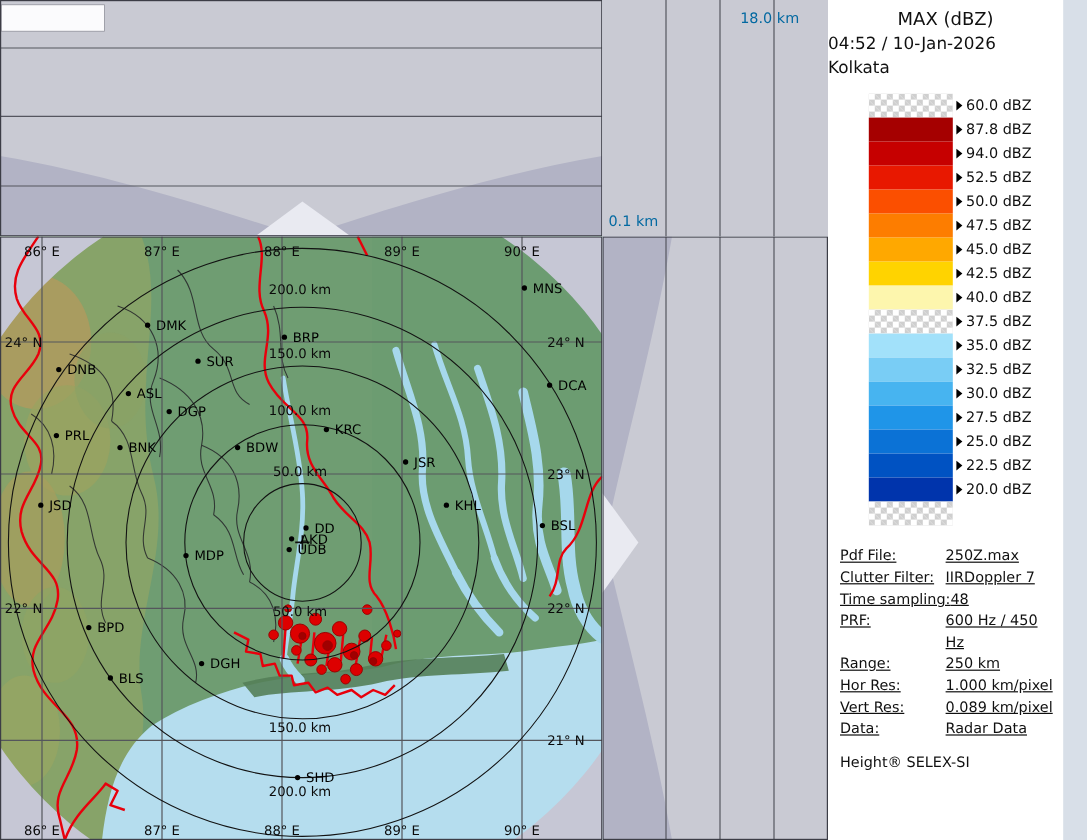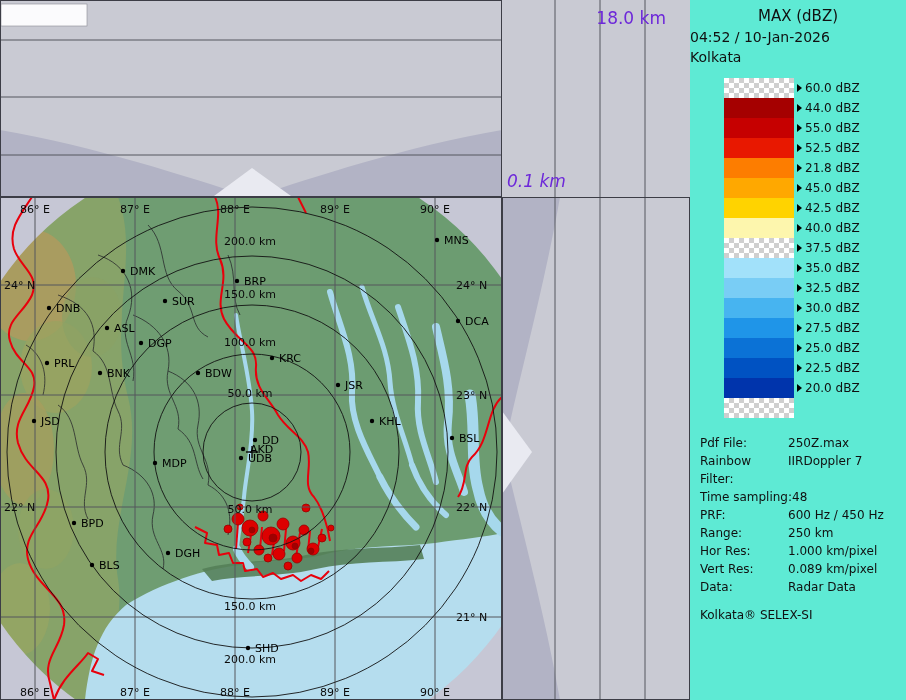--- a/index.html
+++ b/index.html
@@ -2,34 +2,34 @@
 <html><head>
 <meta charset="utf-8">
 <style>
   html,body{margin:0;padding:0;}
   body{width:906px;height:700px;position:relative;font-family:"DejaVu Sans",sans-serif;background:#d8dfe8;overflow:hidden;color:#101010;}
   .panel{position:absolute;}
   #top-panel{left:0;top:0;width:502px;height:197px;}
   #corner-panel{left:502px;top:0;width:188px;height:197px;background:#c9cad3;}
   #map-panel{left:0;top:197px;width:462px;height:503px;border-radius:28px;}
   #right-panel{left:502px;top:197px;width:188px;height:503px;}
-  #legend-panel{left:690px;top:0;width:216px;height:700px;background:#5eead4;}
-  .axis-label{position:absolute;font-size:17px;color:#6d28d9;white-space:nowrap;}
+  #legend-panel{left:690px;top:0;width:196px;height:700px;background:#ffffff;}
+  .axis-label{position:absolute;font-size:12px;color:#0369a1;white-space:nowrap;}
   #height-max-label{right:24px;top:8px;}
-  #height-min-label{left:5px;bottom:6px;font-style:italic;}
+  #height-min-label{left:5px;bottom:6px;}
   .legend-title{text-align:center;font-size:15px;margin-top:7px;}
   .legend-sub{text-align:left;font-size:14px;margin-top:4px;}
   #color-scale{margin:13px 0 0 22px;}
   .scale-row{display:flex;align-items:center;height:20px;padding-left:12px;}
   .swatch{width:70px;height:20px;flex:none;}
   .checker{background-color:#ffffff;background-image:linear-gradient(45deg,#cfcfcf 25%,transparent 25%,transparent 75%,#cfcfcf 75%),linear-gradient(45deg,#cfcfcf 25%,transparent 25%,transparent 75%,#cfcfcf 75%);background-size:10px 10px;background-position:0 0,5px 5px;}
   .tick{width:0;height:0;border-top:4px solid transparent;border-bottom:4px solid transparent;border-left:5px solid #000;margin-left:3px;flex:none;}
   .scale-label{font-size:12px;margin-left:3px;white-space:nowrap;}
   #info-list{margin:16px 0 0 10px;}
-  .info-row{display:flex;font-size:12px;line-height:1.5;padding-right:4px;}
+  .info-row{display:flex;font-size:12px;line-height:1.5;padding-right:4px;text-decoration:underline;}
   .info-label{width:88px;flex:none;}
   .info-row.tight .info-label{width:auto;}
   .info-value{flex:1;}
   #brand-footer{margin:12px 0 0 10px;font-size:12px;}
   svg{display:block;}
   text{font-family:"DejaVu Sans",sans-serif;}
   .maplbl{font-size:11px;fill:#0a0a0a;}
   .citylbl{font-size:11px;fill:#000000;}
   .ringlbl{font-size:11px;fill:#0a0a0a;}
 </style>
@@ -270,36 +270,41 @@
   <div class="legend-sub">Kolkata</div>
   <div id="color-scale">
       <div class="scale-row">
         <div class="swatch checker"></div>
         <div class="tick"></div>
         <span class="scale-label">60.0 dBZ</span>
       </div>
       <div class="scale-row">
         <div class="swatch" style="background: rgb(165, 0, 0);"></div>
         <div class="tick"></div>
-        <span class="scale-label">44.0 dBZ</span>
+        <span class="scale-label">87.8 dBZ</span>
       </div>
       <div class="scale-row">
         <div class="swatch" style="background: rgb(198, 0, 0);"></div>
         <div class="tick"></div>
-        <span class="scale-label">55.0 dBZ</span>
+        <span class="scale-label">94.0 dBZ</span>
       </div>
       <div class="scale-row">
         <div class="swatch" style="background: rgb(232, 24, 0);"></div>
         <div class="tick"></div>
         <span class="scale-label">52.5 dBZ</span>
       </div>
       <div class="scale-row">
+        <div class="swatch" style="background: rgb(251, 79, 0);"></div>
+        <div class="tick"></div>
+        <span class="scale-label">50.0 dBZ</span>
+      </div>
+      <div class="scale-row">
         <div class="swatch" style="background: rgb(253, 125, 0);"></div>
         <div class="tick"></div>
-        <span class="scale-label">21.8 dBZ</span>
+        <span class="scale-label">47.5 dBZ</span>
       </div>
       <div class="scale-row">
         <div class="swatch" style="background: rgb(255, 168, 0);"></div>
         <div class="tick"></div>
         <span class="scale-label">45.0 dBZ</span>
       </div>
       <div class="scale-row">
         <div class="swatch" style="background: rgb(255, 211, 0);"></div>
         <div class="tick"></div>
         <span class="scale-label">42.5 dBZ</span>
@@ -352,21 +357,21 @@
       <div class="scale-row">
         <div class="swatch checker"></div>
       </div>
     </div>
   <div id="info-list">
       <div class="info-row">
         <span class="info-label">Pdf File:</span>
         <span class="info-value">250Z.max</span>
       </div>
       <div class="info-row">
-        <span class="info-label">Rainbow Filter:</span>
+        <span class="info-label">Clutter Filter:</span>
         <span class="info-value">IIRDoppler 7</span>
       </div>
       <div class="info-row tight">
         <span class="info-label">Time sampling:</span>
         <span class="info-value">48</span>
       </div>
       <div class="info-row">
         <span class="info-label">PRF:</span>
         <span class="info-value">600 Hz / 450 Hz</span>
       </div>
@@ -380,14 +385,14 @@
       </div>
       <div class="info-row">
         <span class="info-label">Vert Res:</span>
         <span class="info-value">0.089 km/pixel</span>
       </div>
       <div class="info-row">
         <span class="info-label">Data:</span>
         <span class="info-value">Radar Data</span>
       </div>
     </div>
-  <div id="brand-footer">Kolkata® SELEX-SI</div>
+  <div id="brand-footer">Height® SELEX-SI</div>
 </div>
 
 </body></html>

